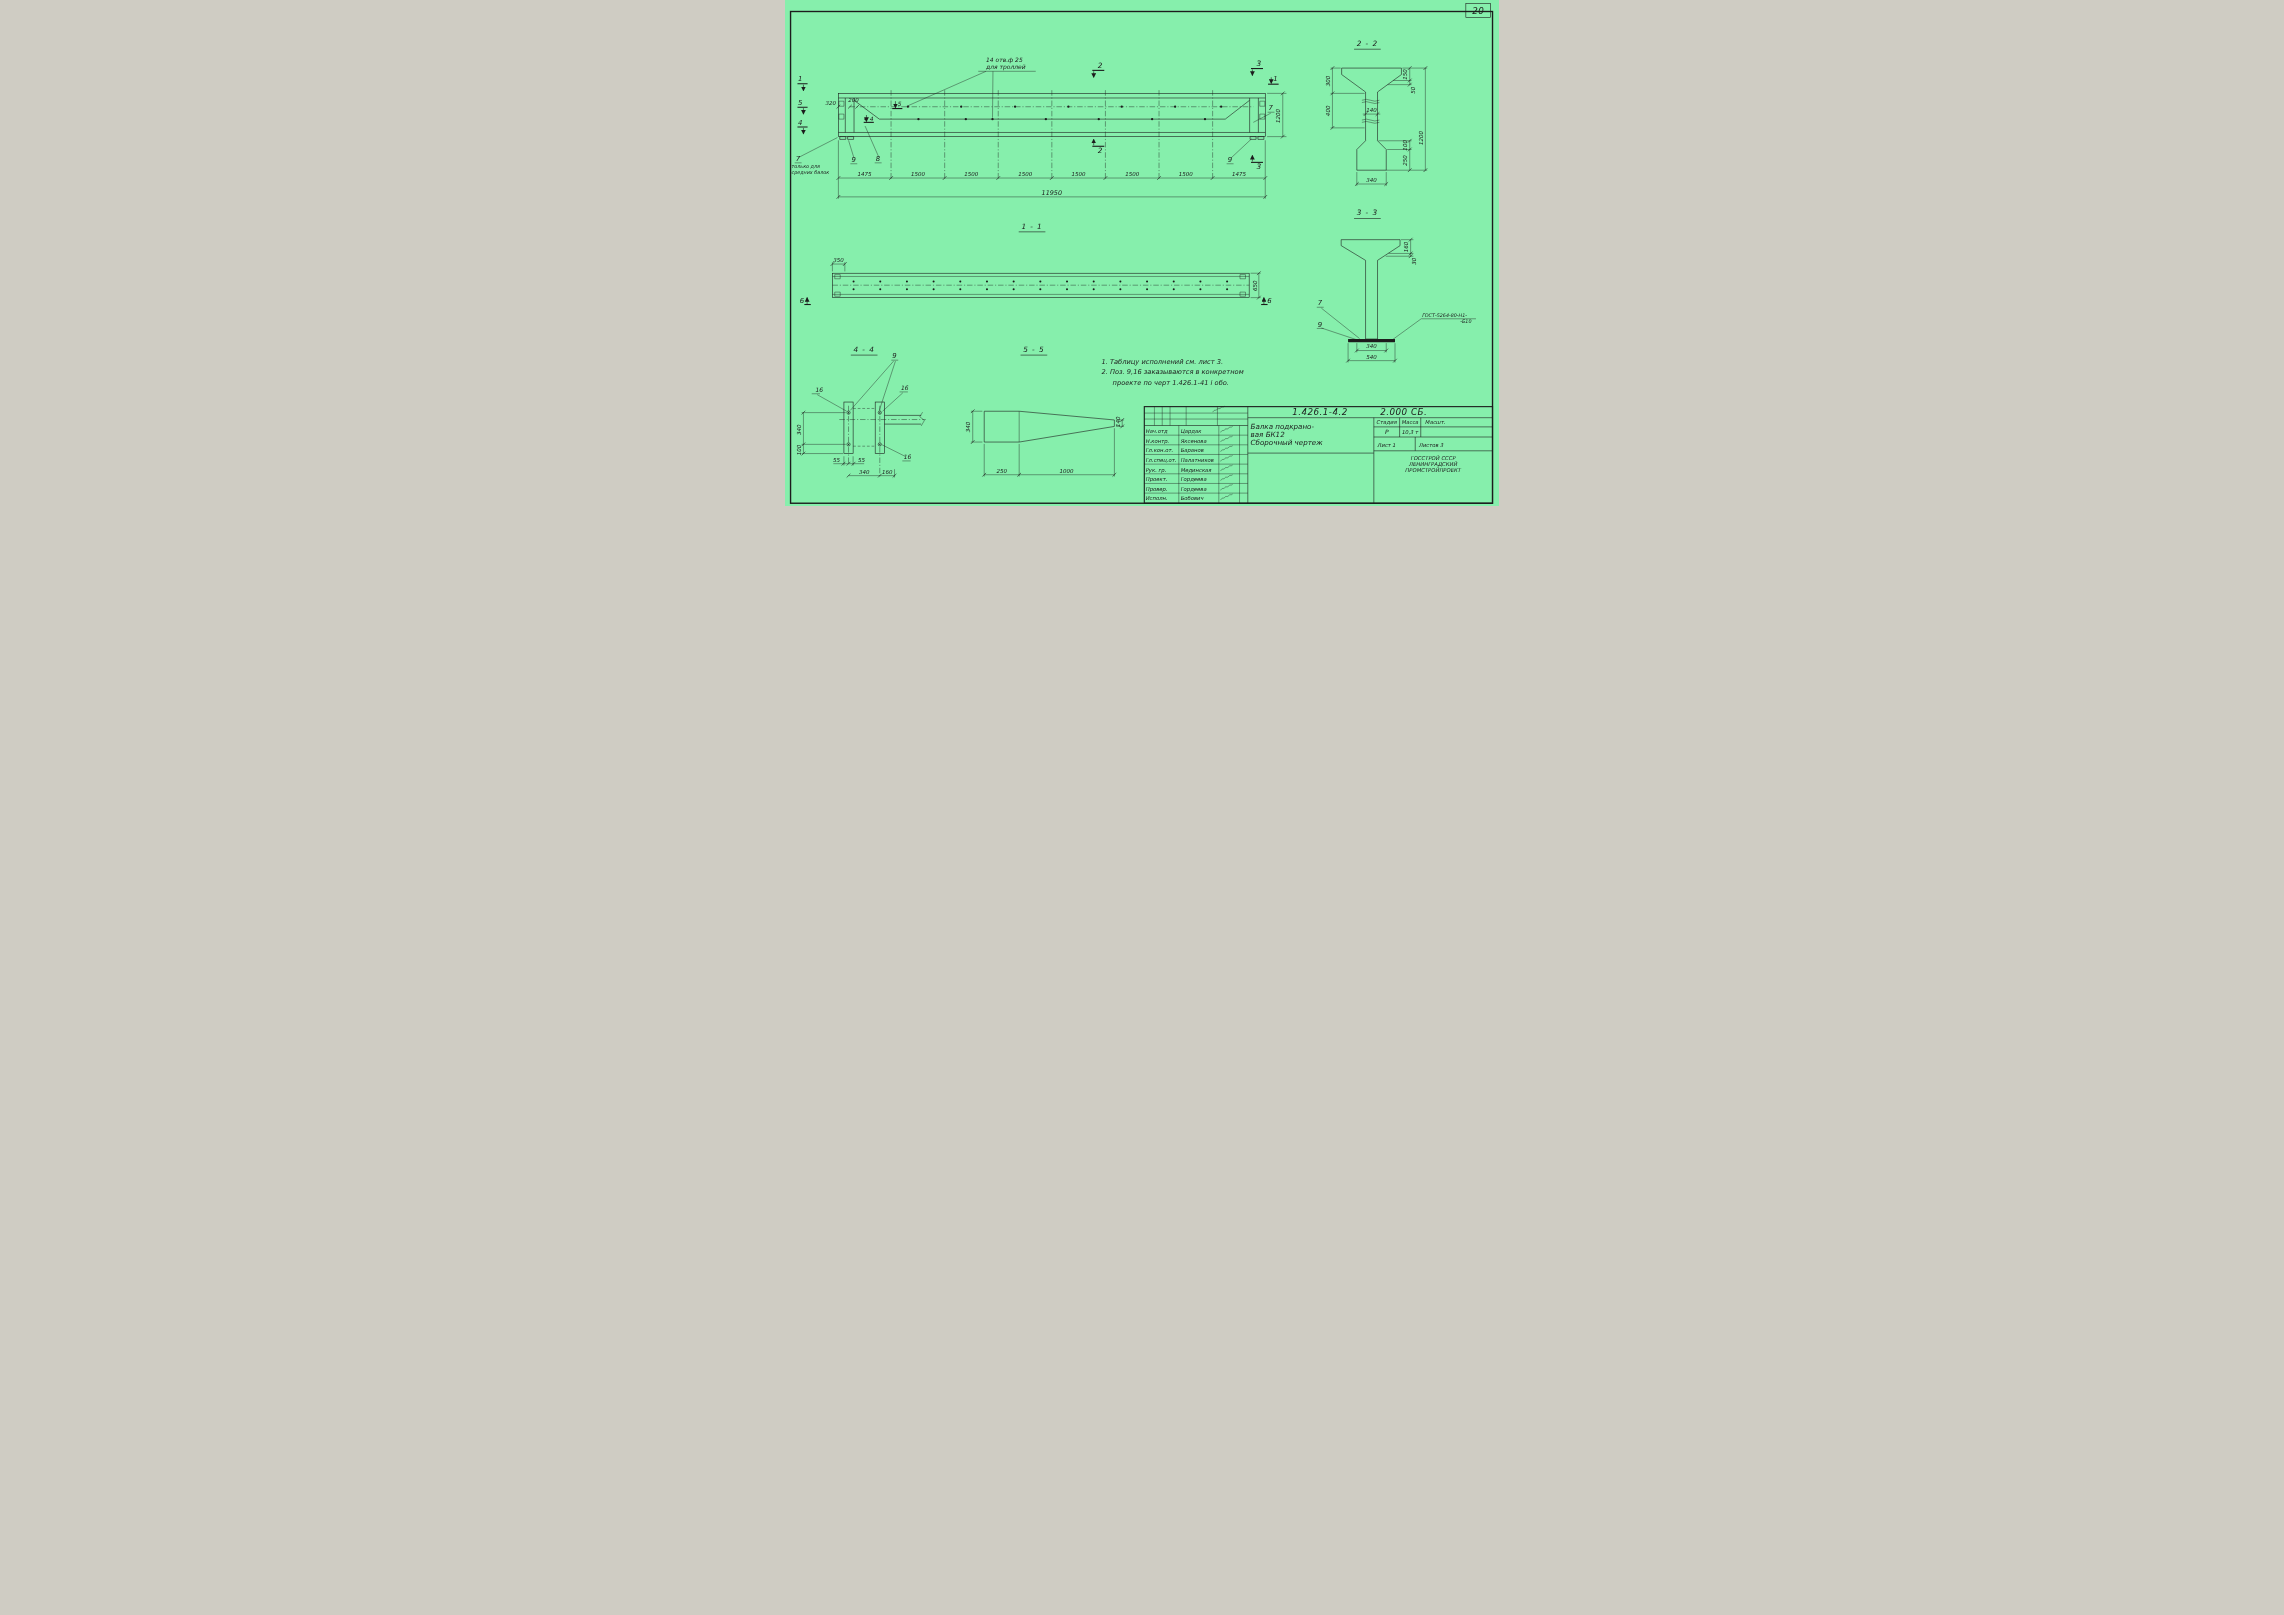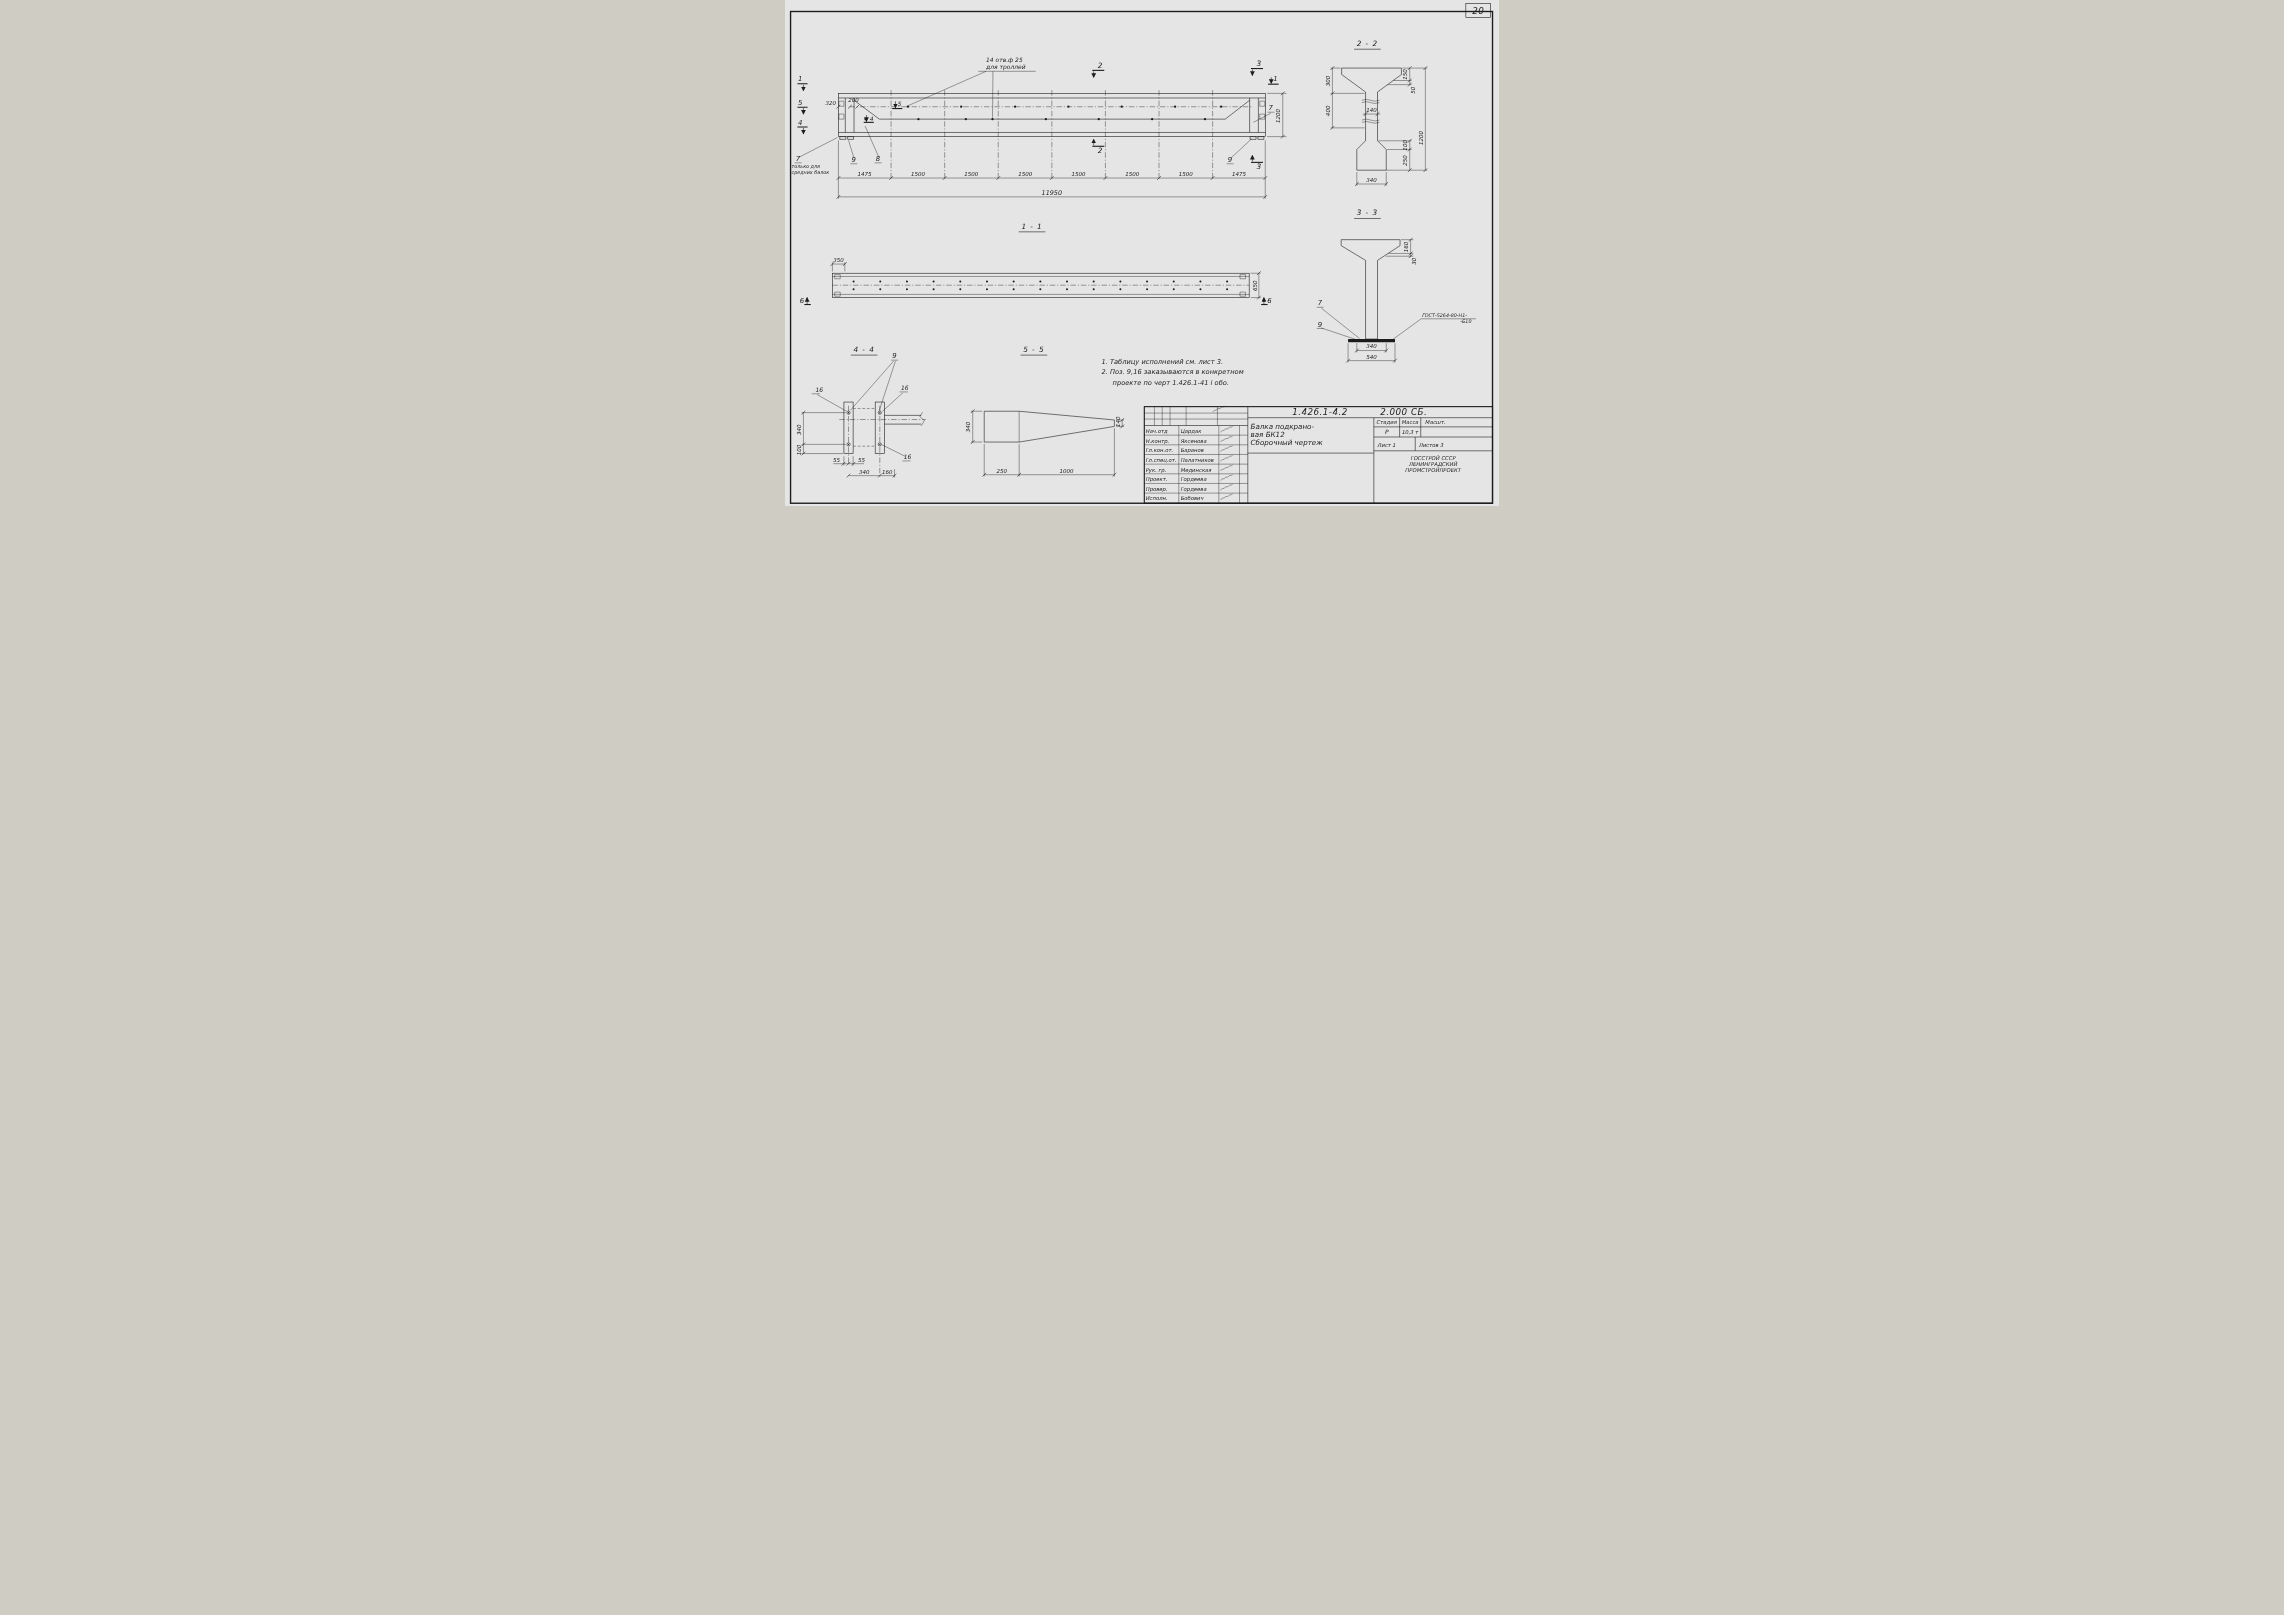--- a/index.html
+++ b/index.html
@@ -1,16 +1,16 @@
 <!DOCTYPE html>
 <html style="font-size:7.4px"><head>
 <meta charset="utf-8">
 <style>
   html,body{margin:0;padding:0;background:#cfccc3;}
-  .wrap{width:714px;margin:0 auto;background:#e5e5e5;}
+  .wrap{width:714px;margin:0 auto;background:#86efac;}
   svg{display:block;}
   text{font-family:"DejaVu Sans",sans-serif;font-style:italic;fill:#1c1c1c;}
   .d{font-size:12px;text-anchor:middle;}
   .de{font-size:12px;text-anchor:end;}
   .L{font-size:15px;text-anchor:middle;}
   .C{font-size:13px;text-anchor:start;}
   .T{font-size:16px;text-anchor:middle;letter-spacing:2px;}
   .s{font-size:10.5px;text-anchor:start;}
   .n{font-size:14.5px;text-anchor:start;}
   .tb{font-size:11.5px;text-anchor:start;}

